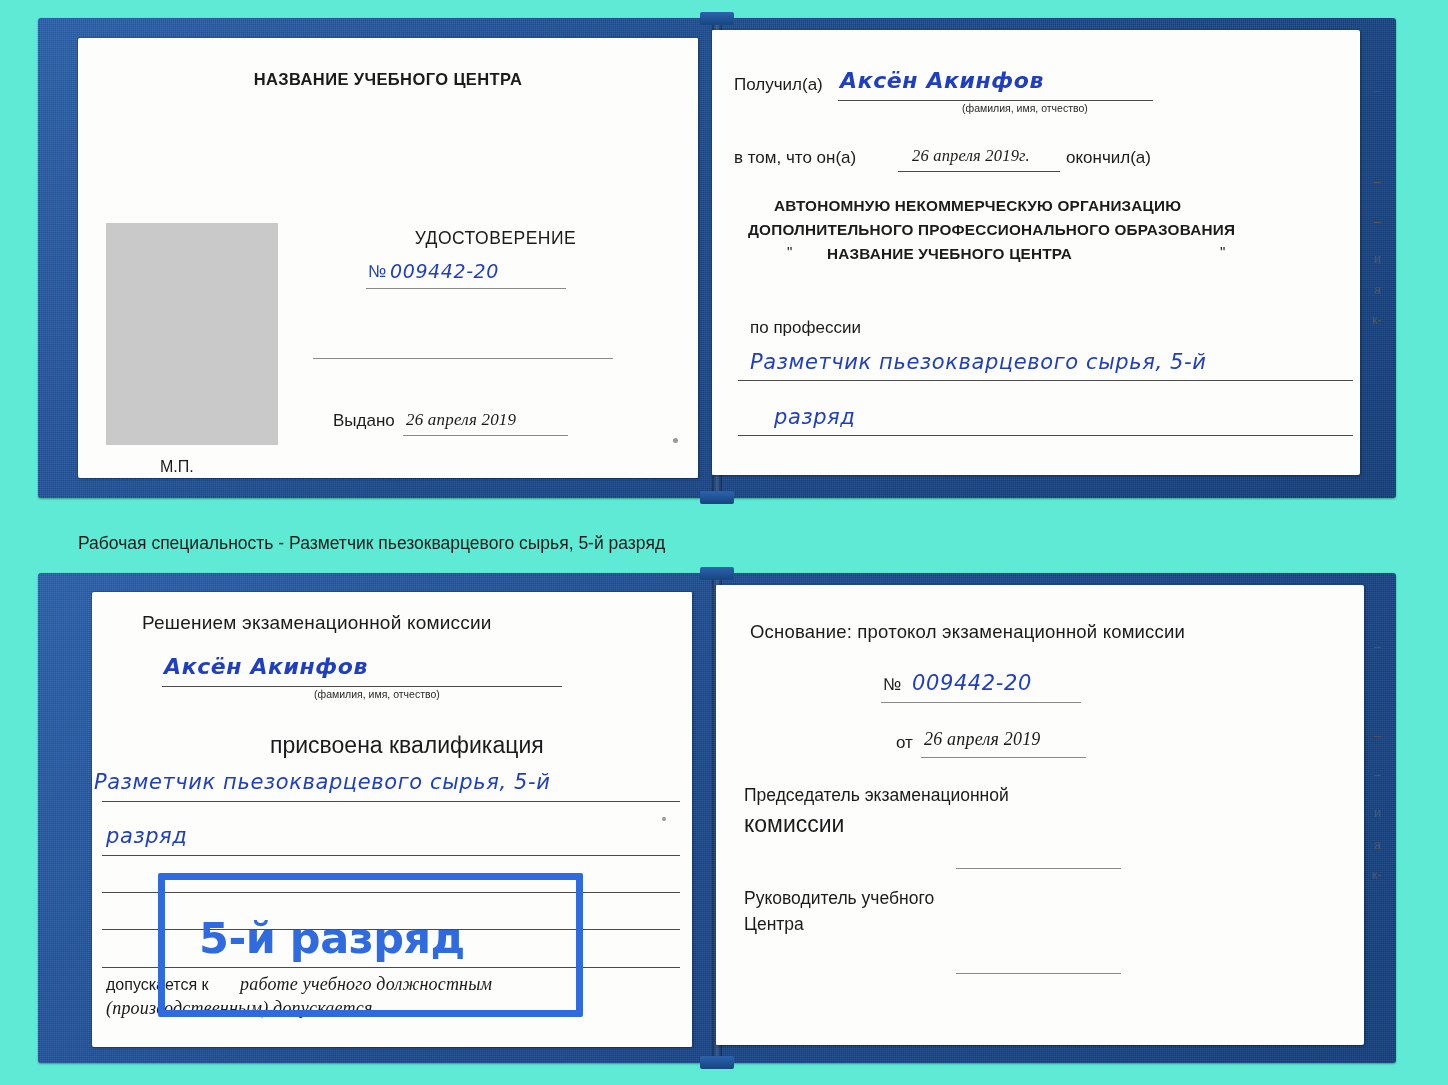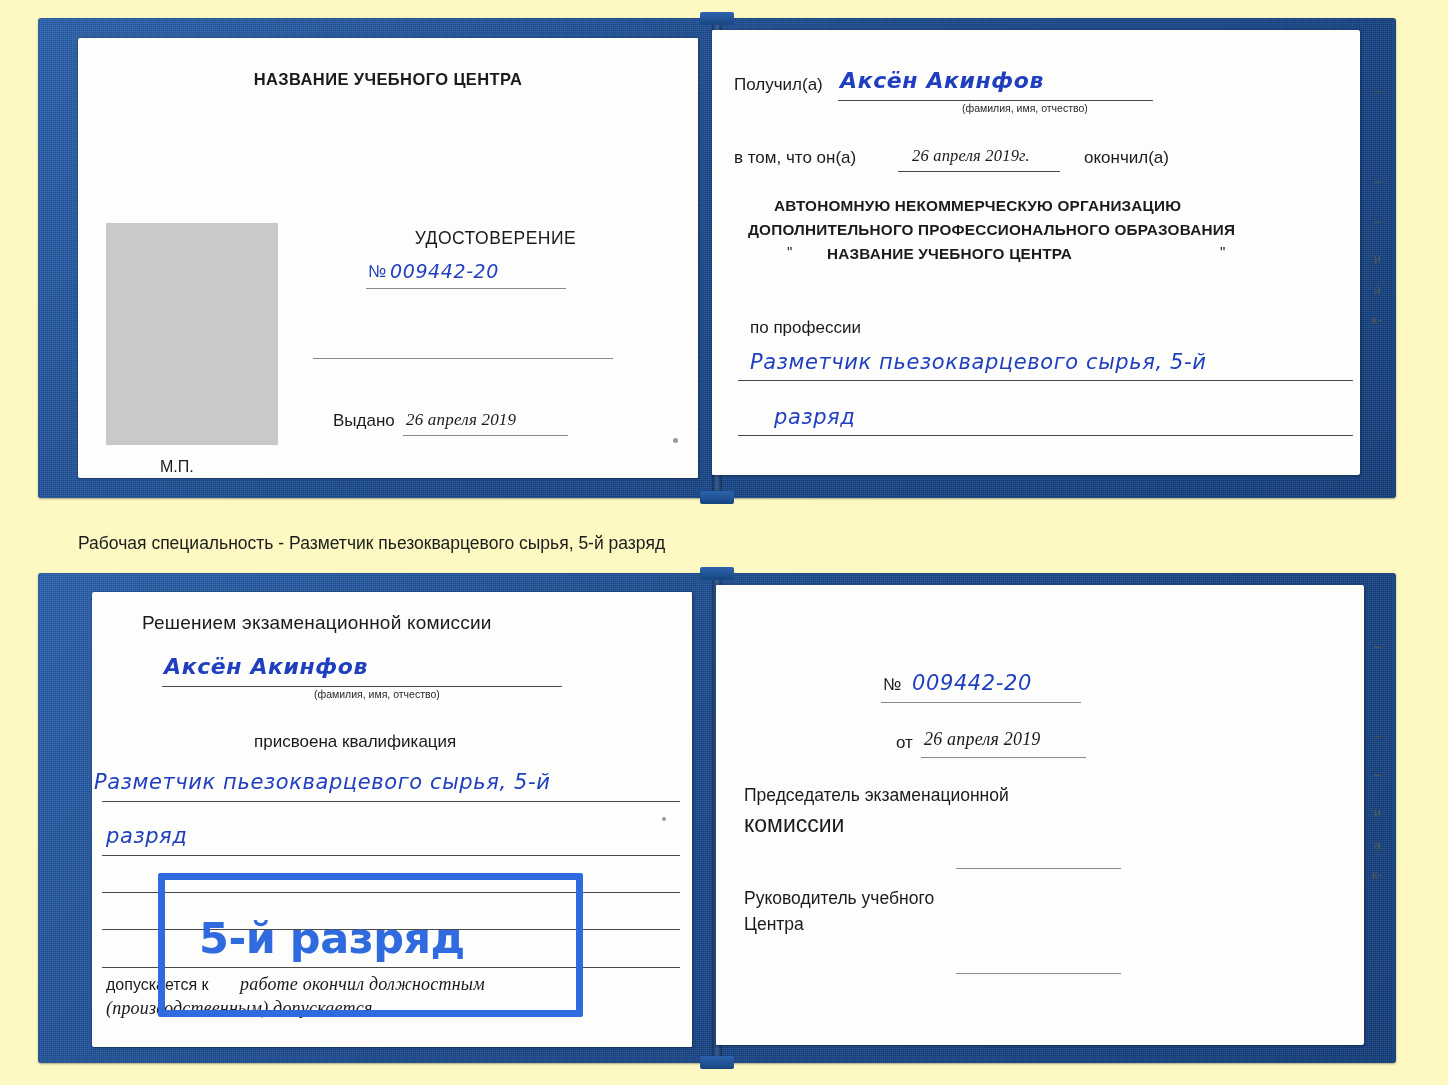--- a/index.html
+++ b/index.html
@@ -6,21 +6,21 @@
   html, body {
     margin: 0; padding: 0;
     background: #ffffff;
     font-family: "Liberation Sans", sans-serif;
   }
   #page {
     position: relative;
     width: 1448px;
     height: 1085px;
     overflow: hidden;
-    background: #fef9c3;
+    background: #5eead4;
   }
 
   
   .booklet {
     position: absolute;
     background: #1d4f96;
     background-image:
       repeating-linear-gradient(0deg, rgba(255,255,255,0.045) 0 1px, rgba(0,0,0,0.05) 1px 2px),
       repeating-linear-gradient(90deg, rgba(255,255,255,0.04) 0 1px, rgba(0,0,0,0.05) 1px 2px),
       linear-gradient(135deg, #2b61ad 0%, #1b4a8e 45%, #143f7d 100%);
@@ -165,21 +165,21 @@
   <div class="page-sheet right" style="left:712px; top:30px; width:648px; height:445px;">
 
     <div class="abs printed nowrap" style="left:22px; top:45px; font-size:17px;">Получил(а)</div>
     <div class="abs hand nowrap" style="left:128px; top:38px; font-size:22px; font-weight:bold;">Аксён Акинфов</div>
     <div class="rule" style="left:126px; top:70px; width:315px;"></div>
     <div class="abs tiny nowrap" style="left:250px; top:72px;">(фамилия, имя, отчество)</div>
 
     <div class="abs printed nowrap" style="left:22px; top:118px; font-size:17px;">в том, что он(а)</div>
     <div class="abs hand dark nowrap" style="left:200px; top:116px; font-size:16.5px;">26 апреля 2019г.</div>
     <div class="rule" style="left:186px; top:141px; width:162px;"></div>
-    <div class="abs printed nowrap" style="left:372px; top:118px; font-size:17px;">окончил(а)</div>
+    <div class="abs printed nowrap" style="left:354px; top:118px; font-size:17px;">окончил(а)</div>
 
     <div class="abs printed bold nowrap" style="left:62px; top:167px; font-size:15.3px; letter-spacing:0.2px;">АВТОНОМНУЮ НЕКОММЕРЧЕСКУЮ ОРГАНИЗАЦИЮ</div>
     <div class="abs printed bold nowrap" style="left:36px; top:191px; font-size:15.3px; letter-spacing:0.2px;text-align:center;">ДОПОЛНИТЕЛЬНОГО ПРОФЕССИОНАЛЬНОГО ОБРАЗОВАНИЯ</div>
     <div class="abs printed nowrap" style="left:75px; top:213px; font-size:15px;">"</div>
     <div class="abs printed bold nowrap" style="left:115px; top:215px; font-size:15.3px; letter-spacing:0.2px;">НАЗВАНИЕ УЧЕБНОГО ЦЕНТРА</div>
     <div class="abs printed nowrap" style="left:508px; top:213px; font-size:15px;">"</div>
 
     <div class="abs printed nowrap" style="left:38px; top:288px; font-size:17px;">по профессии</div>
 
     <div class="abs hand nowrap" style="left:38px; top:320px; font-size:21px;">Разметчик пьезокварцевого сырья, 5-й</div>
@@ -205,44 +205,45 @@
   </div>
 
   <div class="page-sheet left" style="left:92px; top:592px; width:600px; height:455px;">
 
     <div class="abs printed nowrap" style="left:50px; top:20px; font-size:19px; letter-spacing:0.2px;">Решением экзаменационной комиссии</div>
 
     <div class="abs hand nowrap" style="left:72px; top:62px; font-size:22px; font-weight:bold;">Аксён Акинфов</div>
     <div class="rule" style="left:70px; top:94px; width:400px;"></div>
     <div class="abs tiny nowrap" style="left:222px; top:96px;">(фамилия, имя, отчество)</div>
 
-    <div class="abs printed nowrap" style="left:162px; top:140px; font-size:17px;">присвоена квалификация</div>
+    <div class="abs printed nowrap" style="left:178px; top:140px; font-size:23px;">присвоена квалификация</div>
 
     <div class="abs hand nowrap" style="left:2px; top:178px; font-size:21px;">Разметчик пьезокварцевого сырья, 5-й</div>
     <div class="rule" style="left:10px; top:209px; width:578px;"></div>
 
     <div class="abs hand nowrap" style="left:14px; top:232px; font-size:21px;">разряд</div>
     <div class="rule" style="left:10px; top:263px; width:578px;"></div>
 
     <div class="rule" style="left:10px; top:300px; width:578px;"></div>
     <div class="rule" style="left:10px; top:337px; width:578px;"></div>
     <div class="rule" style="left:10px; top:375px; width:578px;"></div>
 
     <div class="abs printed nowrap" style="left:14px; top:384px; font-size:16px;">допускается к</div>
-    <div class="abs hand dark nowrap" style="left:148px; top:382px; font-size:18px;">работе окончил должностным</div>
+    <div class="abs hand dark nowrap" style="left:148px; top:382px; font-size:18px;">работе учебного должностным</div>
     <div class="abs hand dark nowrap" style="left:14px; top:406px; font-size:18px;">(производственным) допускается</div>
 
     <div class="abs" style="left:570px; top:225px; width:4px; height:4px; background:#999; border-radius:50%;"></div>
   </div>
 
   <div class="callout" style="left:158px; top:873px; width:425px; height:144px;"></div>
   <div class="callout-text" style="left:199px; top:913px;text-align:right;">5-й разряд</div>
 
   <div class="page-sheet right" style="left:716px; top:585px; width:648px; height:460px;">
 
+    <div class="abs printed nowrap" style="left:34px; top:36px; font-size:18.5px; letter-spacing:0.2px;">Основание: протокол экзаменационной комиссии</div>
 
     <div class="abs printed nowrap" style="left:167px; top:90px; font-size:17px;">№</div>
     <div class="abs hand nowrap" style="left:196px; top:86px; font-size:21px;">009442-20</div>
     <div class="rule light" style="left:165px; top:117px; width:200px;"></div>
 
     <div class="abs printed nowrap" style="left:180px; top:148px; font-size:17px;">от</div>
     <div class="abs hand dark nowrap" style="left:208px; top:144px; font-size:18px;">26 апреля 2019</div>
     <div class="rule light" style="left:205px; top:172px; width:165px;"></div>
 
     <div class="abs printed nowrap" style="left:28px; top:200px; font-size:17.5px;">Председатель экзаменационной</div>

